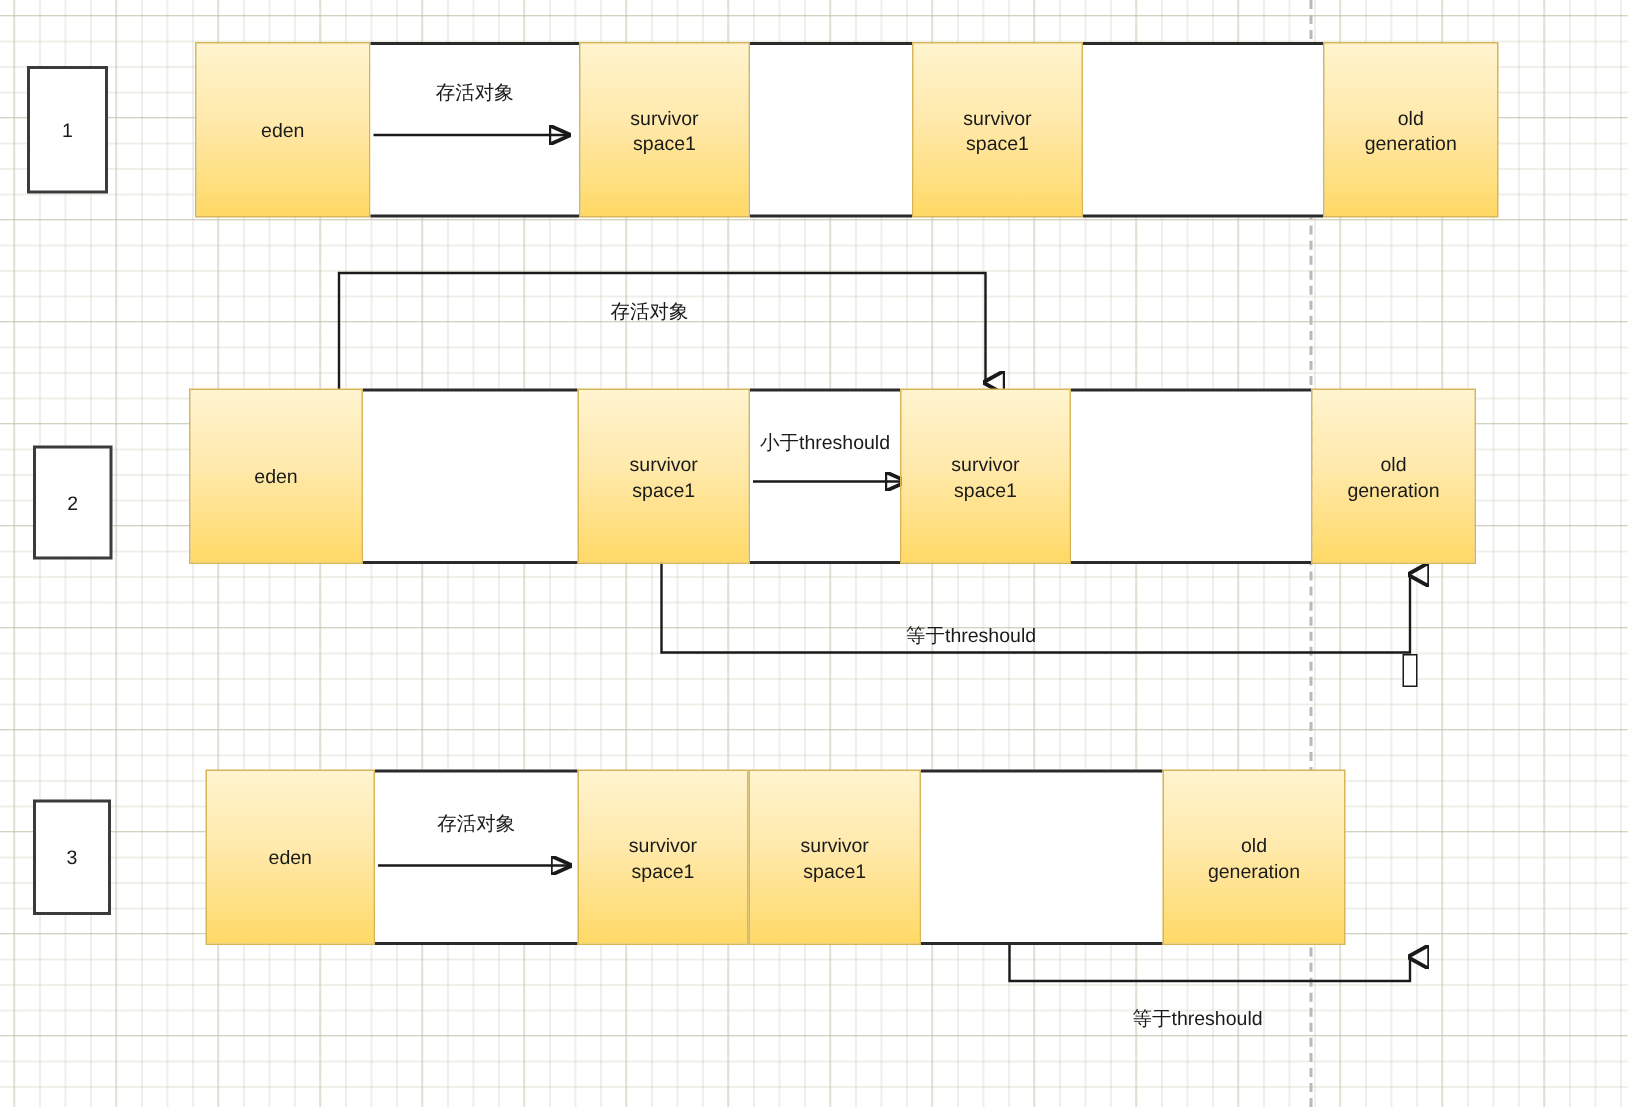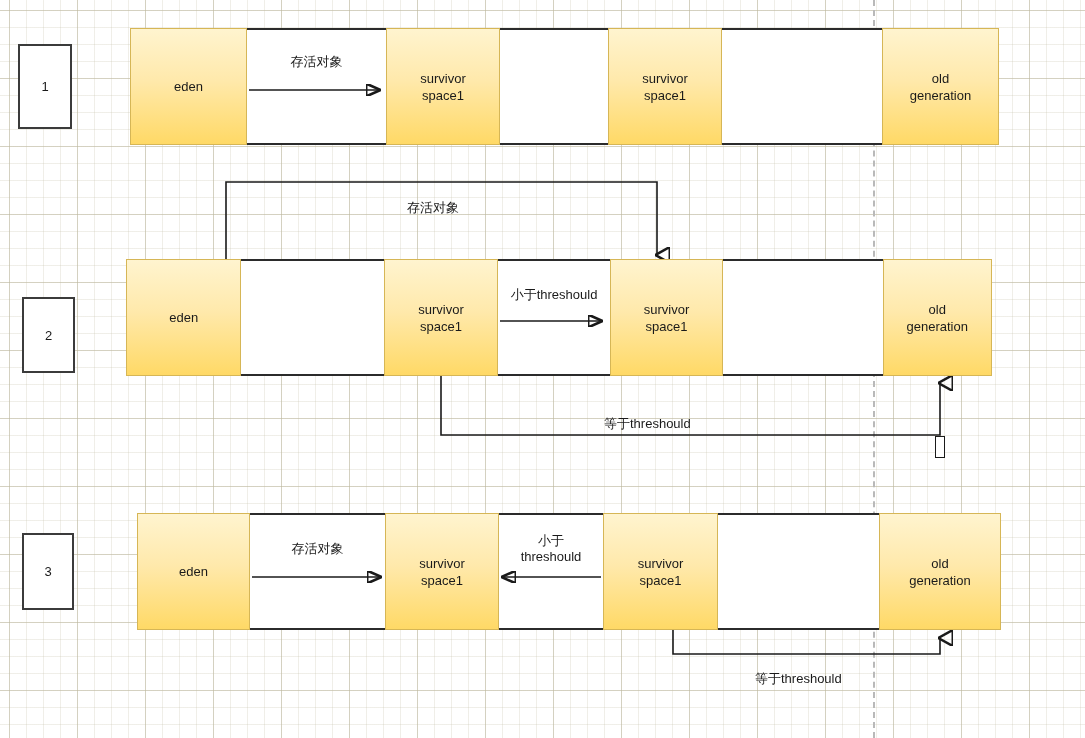--- a/index.html
+++ b/index.html
@@ -171,21 +171,21 @@
 
   <div class="strip" style="left:126px;top:259px;width:866px;height:117px;">
     <div class="cell yellow" style="width:116px;">
       <span class="label">eden</span>
     </div>
     <div class="cell white" style="width:143px;"></div>
     <div class="cell yellow" style="width:115px;">
       <span class="label">survivor
 space1</span>
     </div>
-    <div class="cell white" style="width:112px;">
+    <div class="cell white" style="width:100px;">
       <span class="arrow-text" style="top:26px;">小于threshould</span>
       <svg class="connector" style="left:0;top:0;width:108px;height:117px;">
         <defs>
           <marker id="ah-r2" markerWidth="9" markerHeight="8" refX="8" refY="4" orient="auto">
             <path d="M0,0 L9,4 L0,8 z" fill="#1a1a1a" stroke="none"></path>
           </marker>
         </defs>
         <line x1="2" y1="60" x2="103" y2="60" marker-end="url(#ah-r2)"></line>
       </svg>
     </div>
@@ -212,32 +212,20 @@
             <path d="M0,0 L9,4 L0,8 z" fill="#1a1a1a" stroke="none"></path>
           </marker>
         </defs>
         <line x1="2" y1="62" x2="130" y2="62" marker-end="url(#ah-r3)"></line>
       </svg>
     </div>
     <div class="cell yellow" style="width:114px;">
       <span class="label">survivor
 space1</span>
     </div>
-    <div class="cell white" style="width:104px;">
-      <span class="arrow-text" style="top:18px;">小于
-threshould</span>
-      <svg class="connector" style="left:0;top:0;width:104px;height:117px;">
-        <defs>
-          <marker id="ah-l3" markerWidth="9" markerHeight="8" refX="8" refY="4" orient="auto">
-            <path d="M0,0 L9,4 L0,8 z" fill="#1a1a1a" stroke="none"></path>
-          </marker>
-        </defs>
-        <line x1="102" y1="62" x2="4" y2="62" marker-end="url(#ah-l3)"></line>
-      </svg>
-    </div>
     <div class="cell yellow" style="width:115px;">
       <span class="label">survivor
 space1</span>
     </div>
     <div class="cell white" style="width:161px;"></div>
     <div class="cell yellow" style="width:122px;">
       <span class="label">old
 generation</span>
     </div>
   </div>

